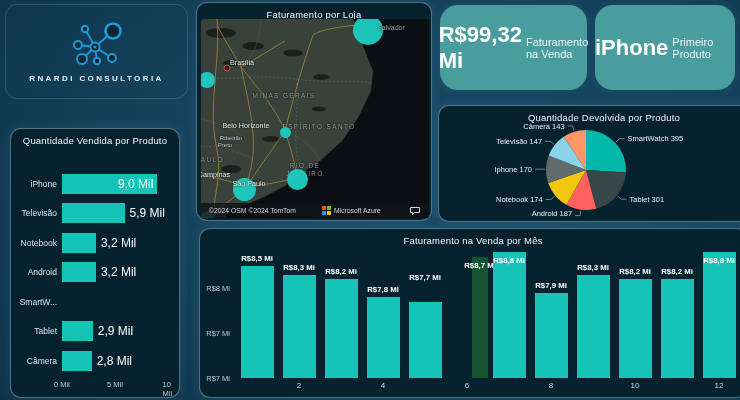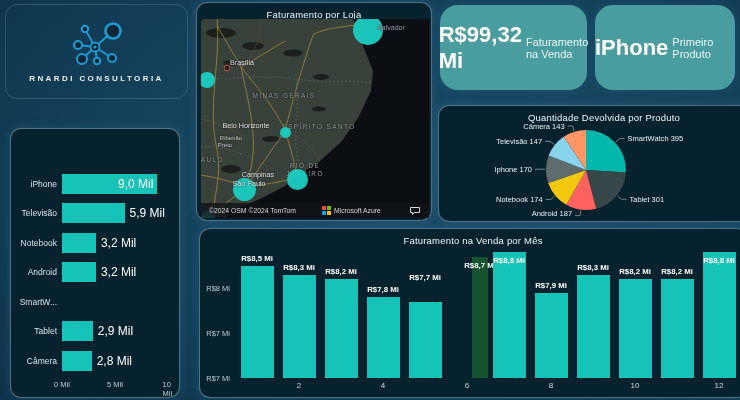--- a/index.html
+++ b/index.html
@@ -146,21 +146,21 @@
           <div class="bubble" style="left: 78.5px; top: 107.5px; height: 11px; width: 11px; background: rgb(27, 204, 192);"></div>
           <div class="bubble" style="left: 85.5px; top: 149.5px; height: 21px; width: 21px; background: rgb(27, 204, 192);"></div>
           <div class="bubble" style="left: 31.5px; top: 158.5px; height: 23px; width: 23px; background: rgb(27, 204, 192);"></div>
           <div class="bubble" style="left: 0px; top: 192px; height: 14px; width: 14px; background: rgb(27, 204, 192);"></div>
           <div class="city-marker" style="left: 26px; top: 49px;"></div>
           <div class="map-label city-dim" style="left: 190px; top: 8px;">Salvador</div>
           <div class="map-label city-lg" style="left: 41px; top: 43px;">Brasília</div>
           <div class="map-label city-lg" style="left: 45px; top: 106px;">Belo Horizonte</div>
           <div class="map-label city-sm" style="left: 30px; top: 119px;">Ribeirão</div>
           <div class="map-label city-sm" style="left: 24px; top: 126px;">Preto</div>
-          <div class="map-label city-lg" style="left: 13px; top: 155px; margin-left: 44px;">Campinas</div>
+          <div class="map-label city-lg" style="left: 13px; top: 155px;">Campinas</div>
           <div class="map-label city-lg" style="left: 48px; top: 164px;">São Paulo</div>
           <div class="map-label city-dim" style="left: 13px; top: 195px;">Curitiba</div>
         </div>
       <div class="map-attr">
         <span>©2024 OSM ©2024 TomTom</span>
         <span class="ms-logo">
           <i style="background:#f25022"></i>
             <i style="background:#7fba00"></i>
           <i style="background:#00a4ef"></i>
             <i style="background:#ffb900"></i>
@@ -203,20 +203,21 @@
         <path d="M147,49 L109.7,34.5 A40,40 0 0 1 124.7,15.8 Z" fill="#8ad4eb"></path>
         <polyline points="115.0,23.4 111.1,20.3 106.1,20.3" fill="none" stroke="#8a97a0" stroke-width="0.8"></polyline>
         <text x="103.1" y="22.8" fill="#e7eff4" font-size="7.5" text-anchor="end">Televisão 147</text>
         <path d="M147,49 L124.7,15.8 A40,40 0 0 1 147.0,9.0 Z" fill="#fe9666"></path>
         <polyline points="135.0,9.8 133.6,5.0 128.6,5.0" fill="none" stroke="#8a97a0" stroke-width="0.8"></polyline>
         <text x="125.6" y="8.0" fill="#e7eff4" font-size="7.5" text-anchor="end">Câmera 143</text>
       </svg>
   </div>
 
   <div class="panel left-panel">
+    <div class="panel-title">Quantidade Vendida por Produto</div>
     <div class="hbar-rows" id="hbar-rows">
         <div class="hbar-row">
           <div class="hbar-cat">iPhone</div>
           <div class="hbar-track">
             <div class="hbar-bar" style="width: 95.4px; background: rgb(21, 196, 182);"></div>
             <div class="hbar-val" style="left: 91.4px; transform: translate(-100%, -50%);">9,0 Mil</div>
           </div>
         </div>
         <div class="hbar-row">
           <div class="hbar-cat">Televisão</div>

